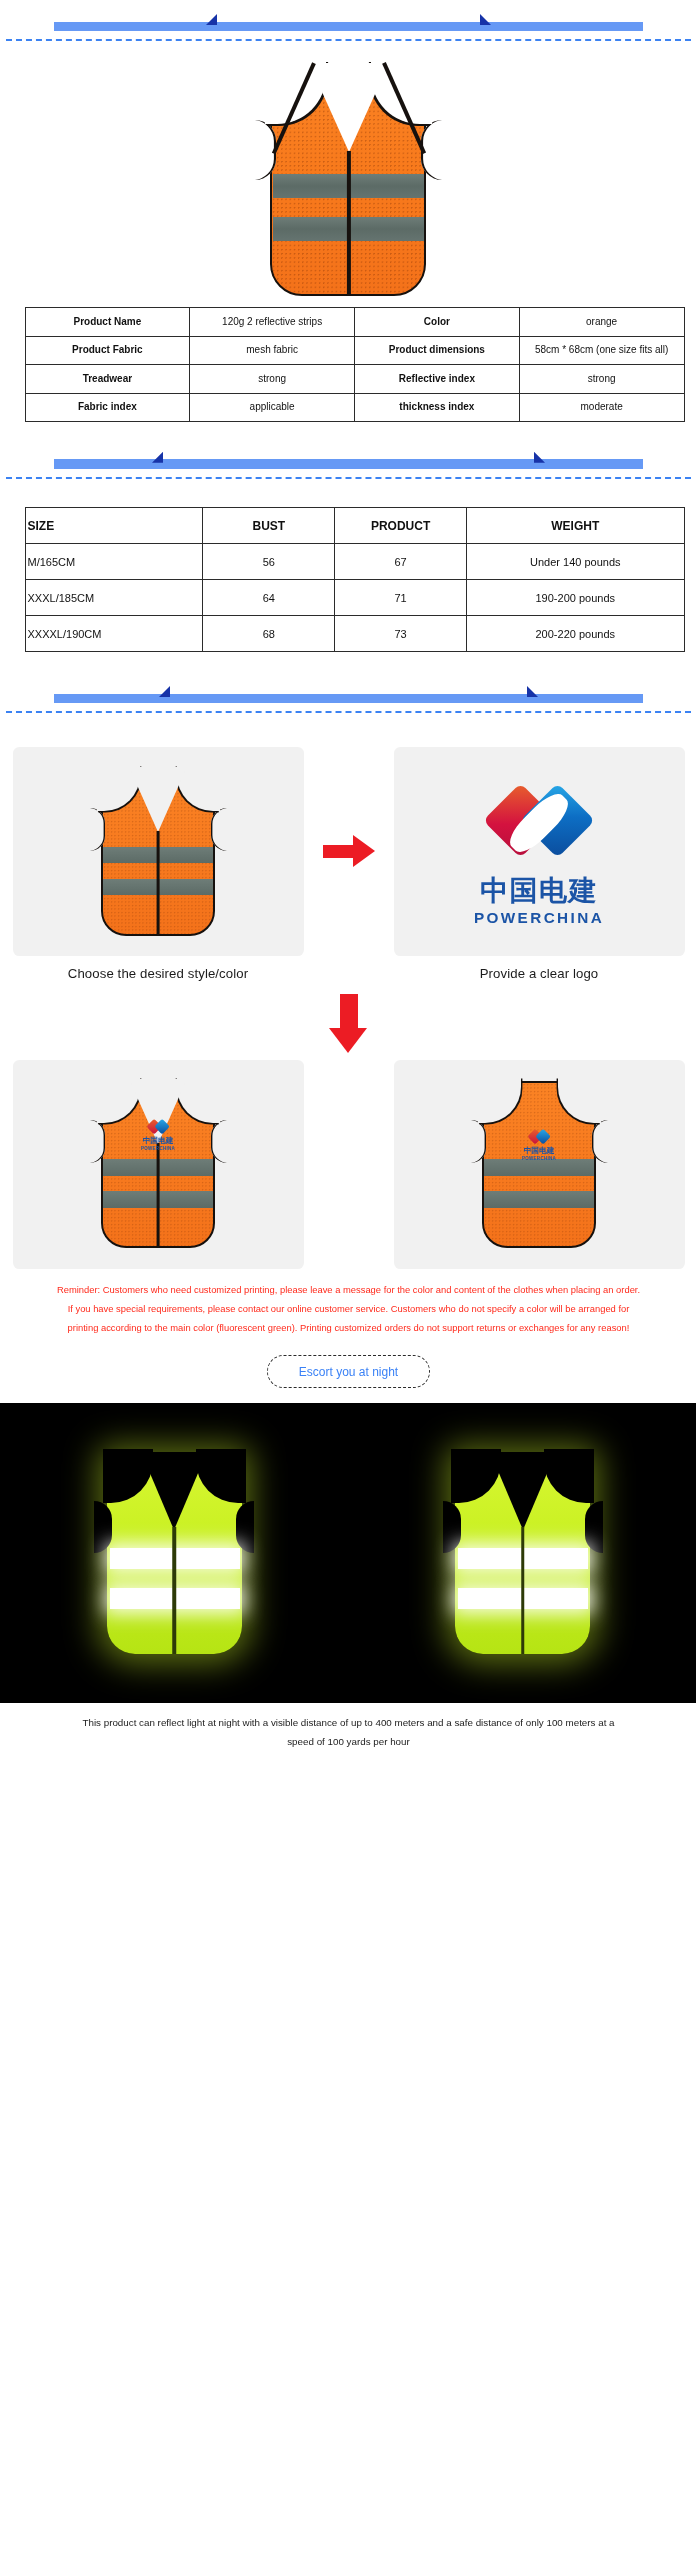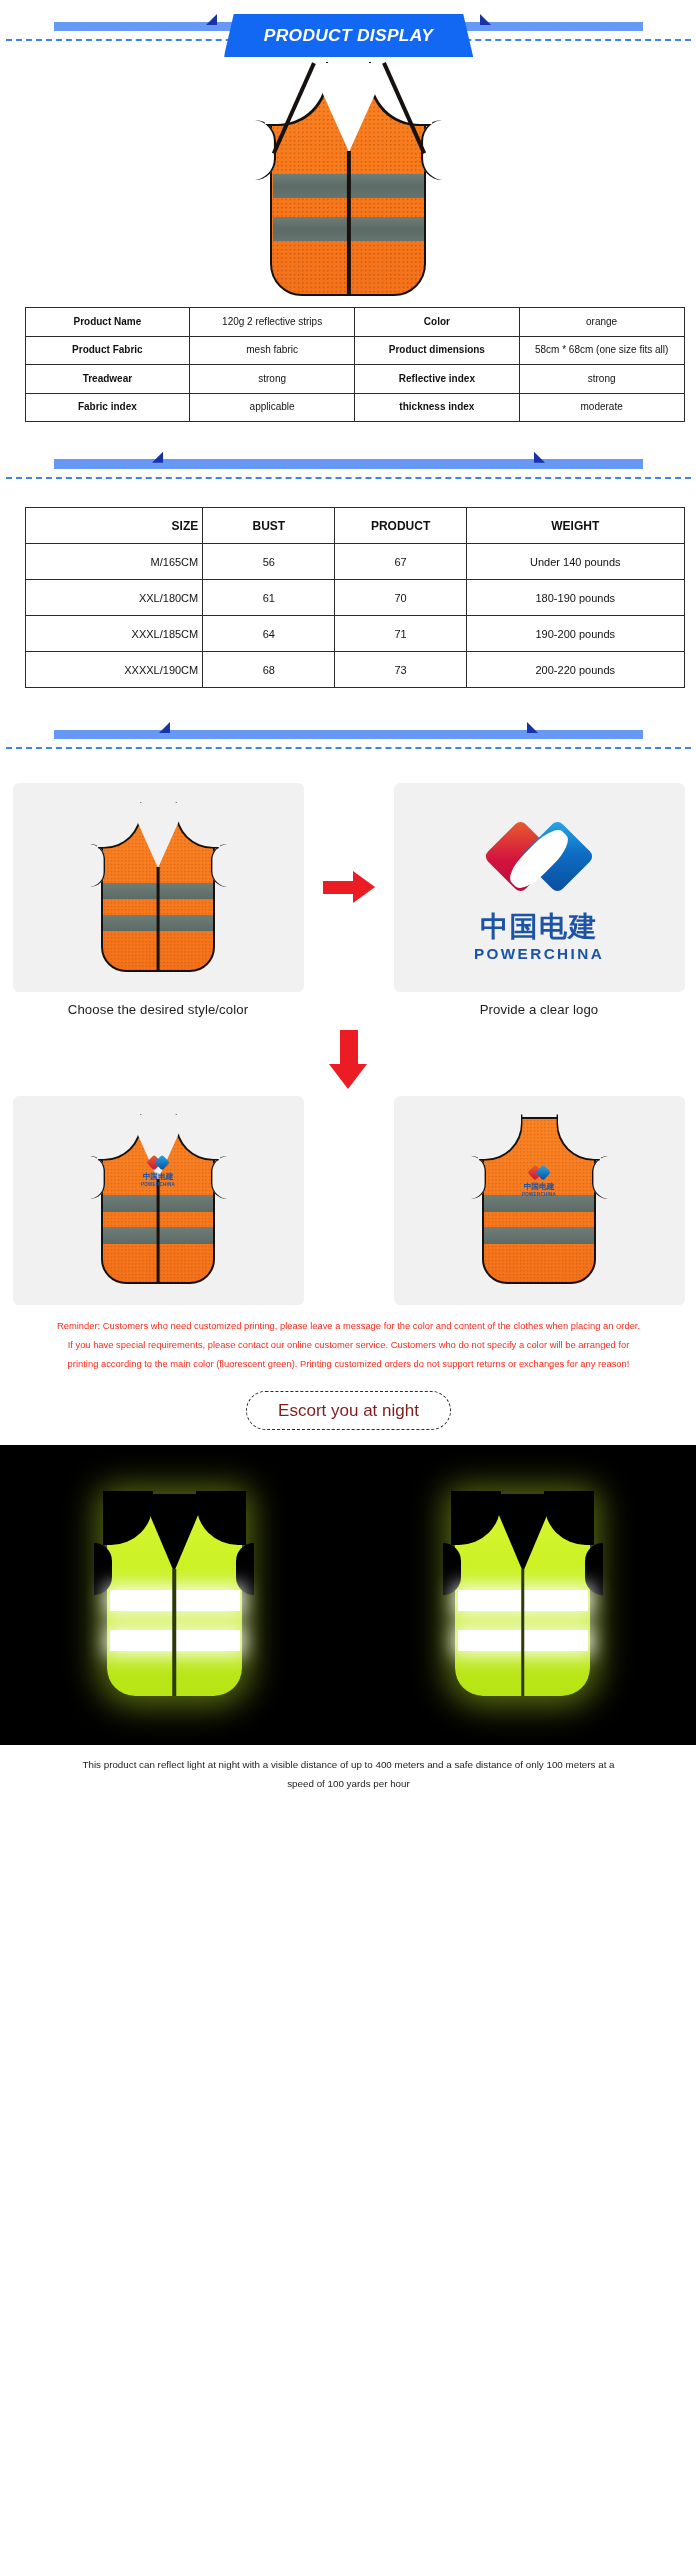--- a/index.html
+++ b/index.html
@@ -171,21 +171,21 @@
 
   table.sizes col.s1 { width: 27%; }
   table.sizes col.s2 { width: 20%; }
   table.sizes col.s3 { width: 20%; }
   table.sizes col.s4 { width: 33%; }
   table.sizes th {
     font-weight: bold;
     font-size: 12px;
     height: 36px;
   }
-  table.sizes th.left, table.sizes td.left { text-align: right; padding-left: 22px; }
+  table.sizes th.left, table.sizes td.left { text-align: left; padding-left: 2px; }
   table.sizes td { height: 36px; font-size: 11px; }
 
   
   .cust { padding: 15.3px 12.5px 0; }
   .cust-row {
     display: flex;
     justify-content: space-between;
     align-items: flex-start;
     position: relative;
   }
@@ -319,22 +319,22 @@
     text-align: center;
     padding: 11px 43px 0;
   }
 
   
   .pill-wrap { display:flex; justify-content:center; padding: 18px 0 15.3px; }
   .pill {
     border: 1.4px dashed #2a2a2a;
     border-radius: 21px;
     padding: 8.4px 31px;
-    font-size: 17px;
-    color: #7f1d1d;
+    font-size: 12px;
+    color: #3b82f6;
   }
 
   
   .night {
     width: 697px;
     height: 300px;
     background: #000000;
     display: flex;
     align-items: center;
     justify-content: space-around;
@@ -379,21 +379,20 @@
 </head>
 <body>
 
 <div class="page">
 
   <div class="banner">
     <div class="lightbar"></div>
     <div class="dashline"></div>
     <div class="notch left" style="left:206px;"></div>
     <div class="notch right" style="right:206px;"></div>
-    <div class="ribbon">PRODUCT DISPLAY</div>
   </div>
 
   <div class="hero">
     <div class="vest">
       <div class="body"></div>
       <div class="strip s1"></div>
       <div class="strip s2"></div>
       <div class="armL"></div>
       <div class="armR"></div>
       <div class="shoulderL"></div>
@@ -465,26 +464,20 @@
           <th>PRODUCT</th>
           <th>WEIGHT</th>
         </tr>
       </thead>
       <tbody>
         <tr>
           <td class="left">M/165CM</td>
           <td>56</td>
           <td>67</td>
           <td>Under 140 pounds</td>
-        </tr>
-        <tr>
-          <td class="left">XXL/180CM</td>
-          <td>61</td>
-          <td>70</td>
-          <td>180-190 pounds</td>
         </tr>
         <tr>
           <td class="left">XXXL/185CM</td>
           <td>64</td>
           <td>71</td>
           <td>190-200 pounds</td>
         </tr>
         <tr>
           <td class="left">XXXXL/190CM</td>
           <td>68</td>

